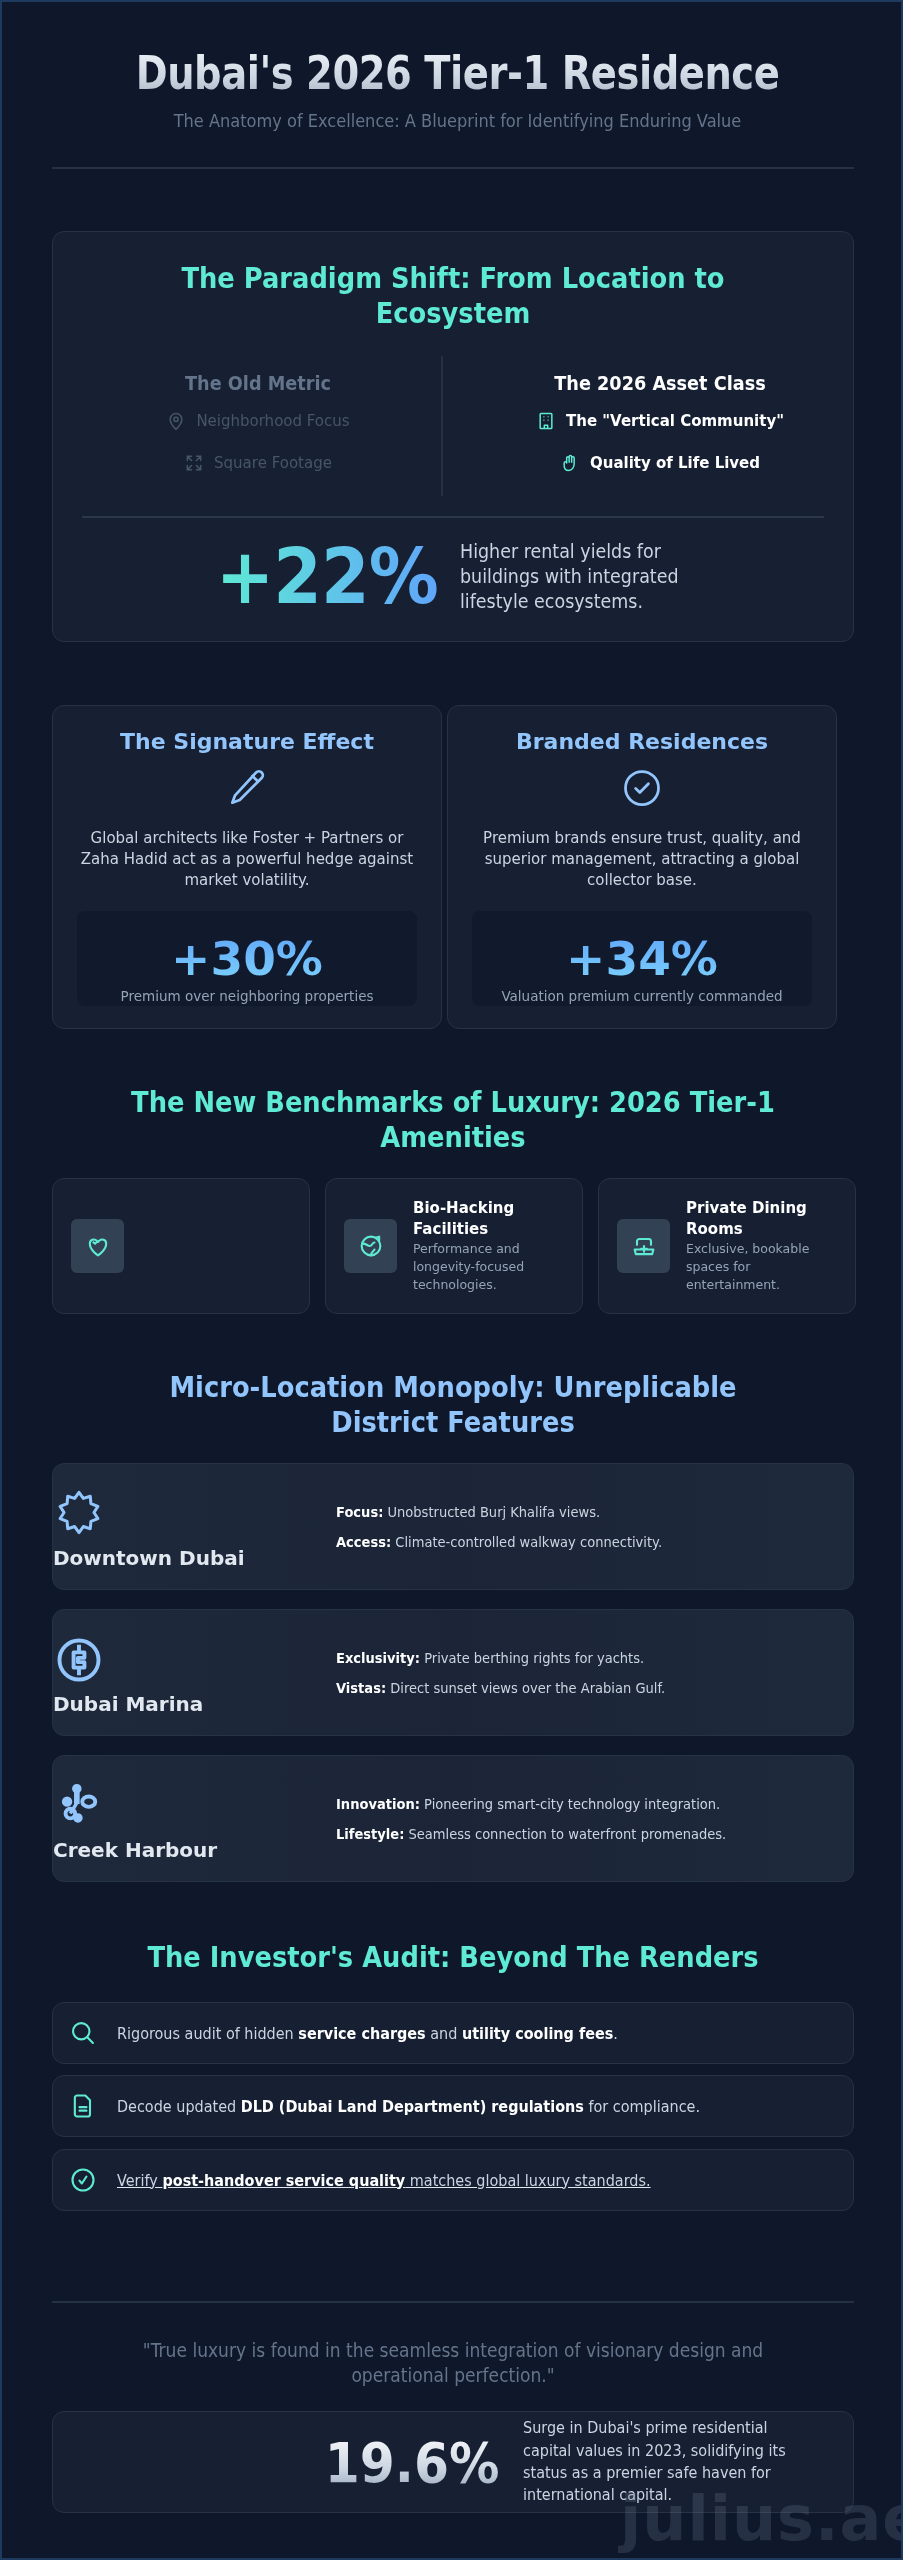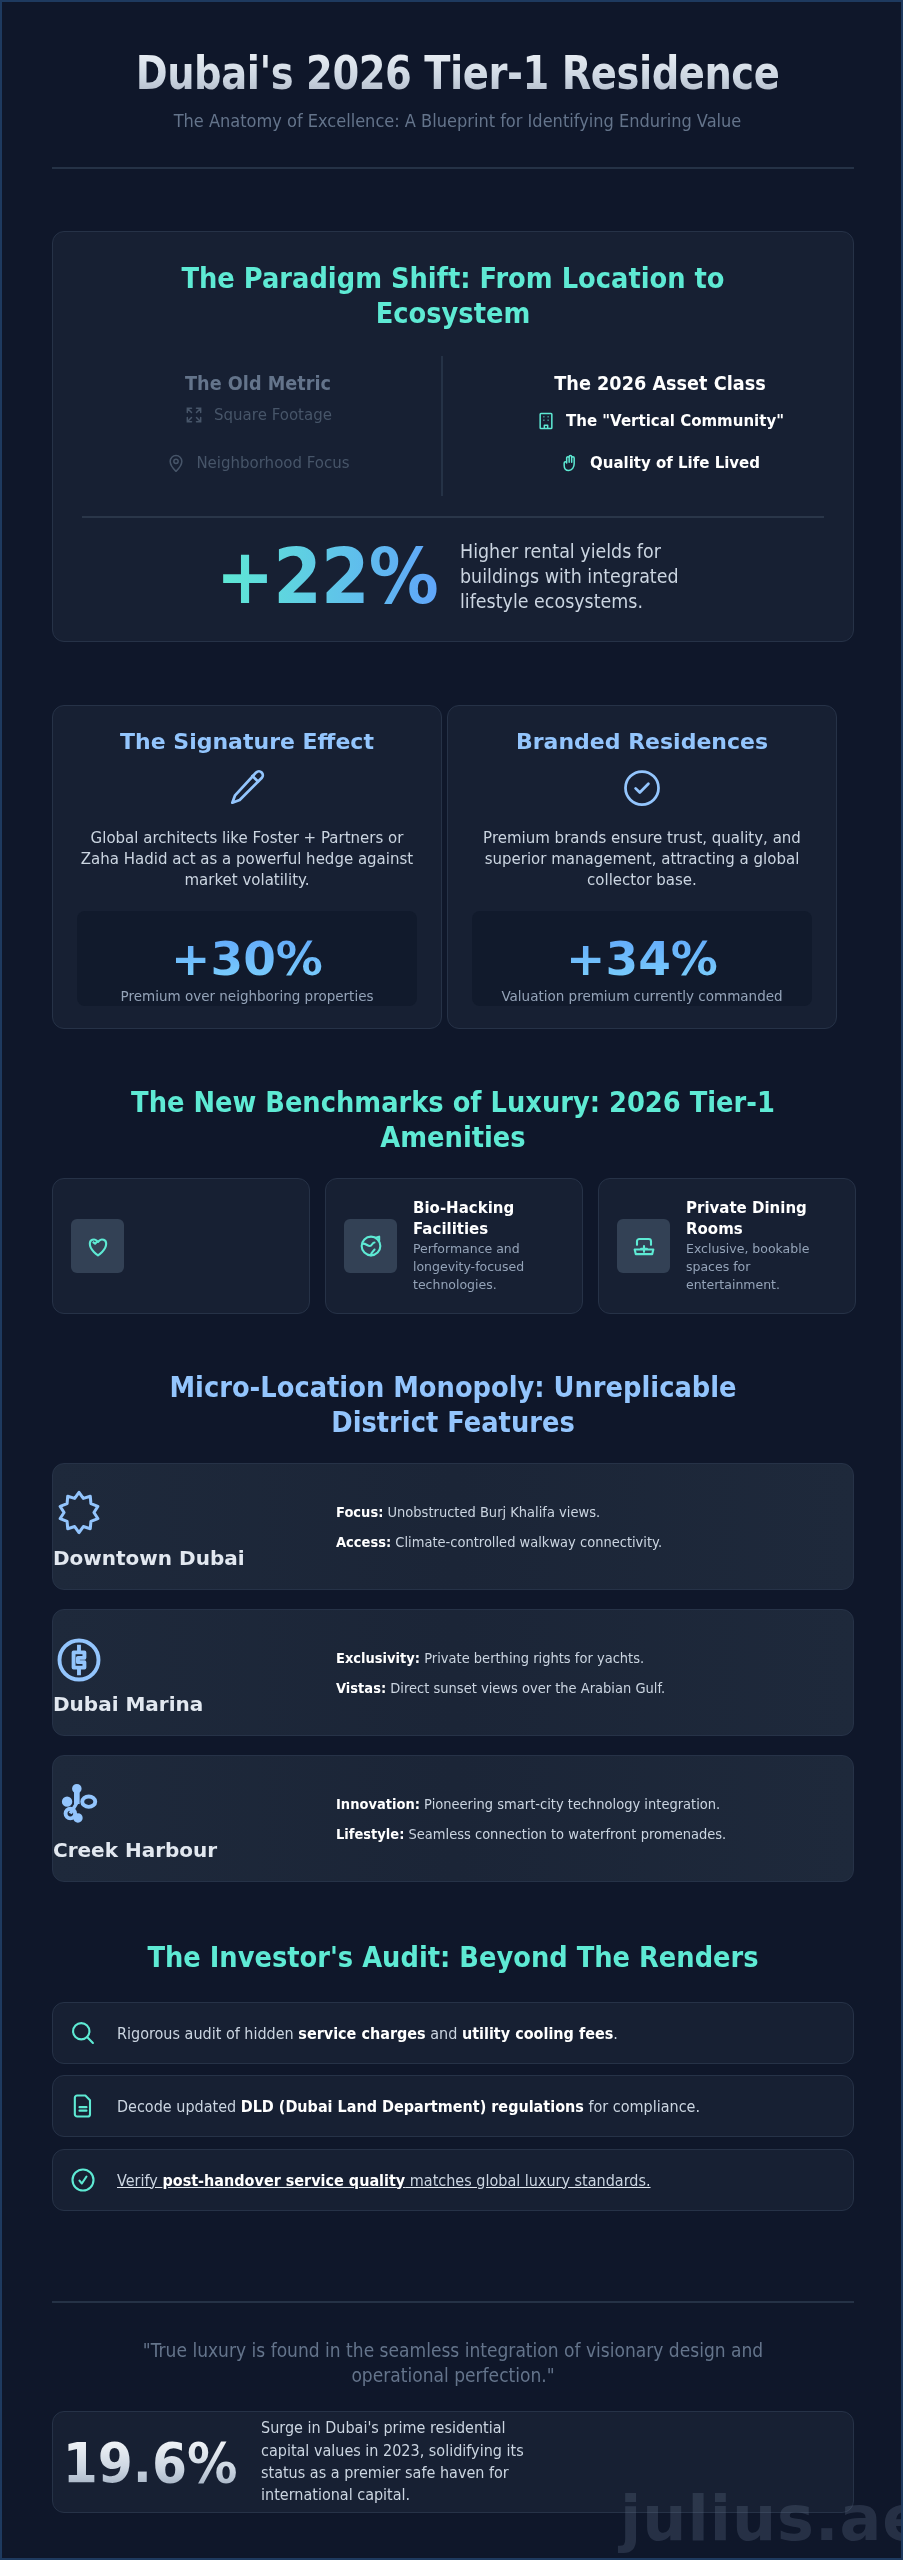--- a/index.html
+++ b/index.html
@@ -98,21 +98,21 @@
   .dist .right b { color: #ffffff; }
 
   
   .audit { left: 50px; width: 802px; height: 62px; display: flex; align-items: center; }
   .audit svg { margin-left: 16px; width: 28px; height: 28px; flex-shrink: 0; }
   .audit .txt { margin-left: 20px; font-size: 16px; color: #cbd5e1; transform: scaleX(0.9); transform-origin: left; white-space: nowrap; }
   .audit .txt b { color: #ffffff; }
 
   
   .quote { position: absolute; left: 90px; width: 722px; top: 2336px; text-align: center; font-size: 19px; line-height: 1.3; color: #64748b; transform: scaleX(0.9); }
-  .final { left: 50px; top: 2409px; width: 802px; height: 102px; display: flex; align-items: center; justify-content: flex-start; gap: 14px; }
+  .final { left: 50px; top: 2409px; width: 802px; height: 102px; display: flex; align-items: center; justify-content: flex-end; gap: 14px; }
   .final .num {
     font-size: 56px; font-weight: bold;
     background: linear-gradient(180deg, #ffffff 0%, #cbd5e1 60%, #94a3b8 100%);
     -webkit-background-clip: text; background-clip: text; -webkit-text-fill-color: transparent;
     transform: scaleX(0.9);
   }
   .final .desc { width: 330px; font-size: 16px; line-height: 1.4; color: #cbd5e1; transform: scaleX(0.9); transform-origin: left; }
   .watermark { position: absolute; left: 618px; top: 2480px; font-size: 62px; font-weight: bold; color: rgba(100,116,139,0.28); letter-spacing: 1px; }
 </style>
 </head>
@@ -124,32 +124,32 @@
     <h1>Dubai's 2026 Tier-1 Residence</h1>
     <div class="sub">The Anatomy of Excellence: A Blueprint for Identifying Enduring Value</div>
   </div>
   <div class="rule" style="top:165px;"></div>
 
   <div class="card paradigm">
     <div class="h2 teal">The Paradigm Shift: From Location to Ecosystem</div>
     <div class="cols">
       <div class="col left">
         <h3>The Old Metric</h3>
-        <div class="feat">
-          <svg viewBox="0 0 24 24" fill="none" stroke="#475569" stroke-width="1.8" stroke-linecap="round">
-              <path d="M4 9V4h5M4 4l5 5M20 9V4h-5M20 4l-5 5M4 15v5h5M4 20l5-5M20 15v5h-5M20 20l-5-5"></path>
-            </svg>
-          <span>Square Footage</span>
-        </div>
         <div class="feat" style="margin-top:6px;">
           <svg viewBox="0 0 24 24" fill="none" stroke="#475569" stroke-width="1.8" stroke-linecap="round" stroke-linejoin="round">
               <path d="M12 22s7-6.5 7-12a7 7 0 0 0-14 0c0 5.5 7 12 7 12z"></path>
               <circle cx="12" cy="10" r="2.6"></circle>
             </svg>
           <span>Neighborhood Focus</span>
+        </div>
+        <div class="feat">
+          <svg viewBox="0 0 24 24" fill="none" stroke="#475569" stroke-width="1.8" stroke-linecap="round">
+              <path d="M4 9V4h5M4 4l5 5M20 9V4h-5M20 4l-5 5M4 15v5h5M4 20l5-5M20 15v5h-5M20 20l-5-5"></path>
+            </svg>
+          <span>Square Footage</span>
         </div>
       </div>
       <div class="vdiv"></div>
       <div class="col right">
         <h3>The 2026 Asset Class</h3>
         <div class="feat" style="margin-top:6px;">
           <svg viewBox="0 0 24 24" fill="none" stroke="#5eead4" stroke-width="1.8" stroke-linejoin="round">
               <rect x="5" y="3" width="14" height="18" rx="1"></rect>
               <path d="M9 7h1M14 7h1M9 11h1M14 11h1M10 21v-4h4v4"></path>
             </svg>

